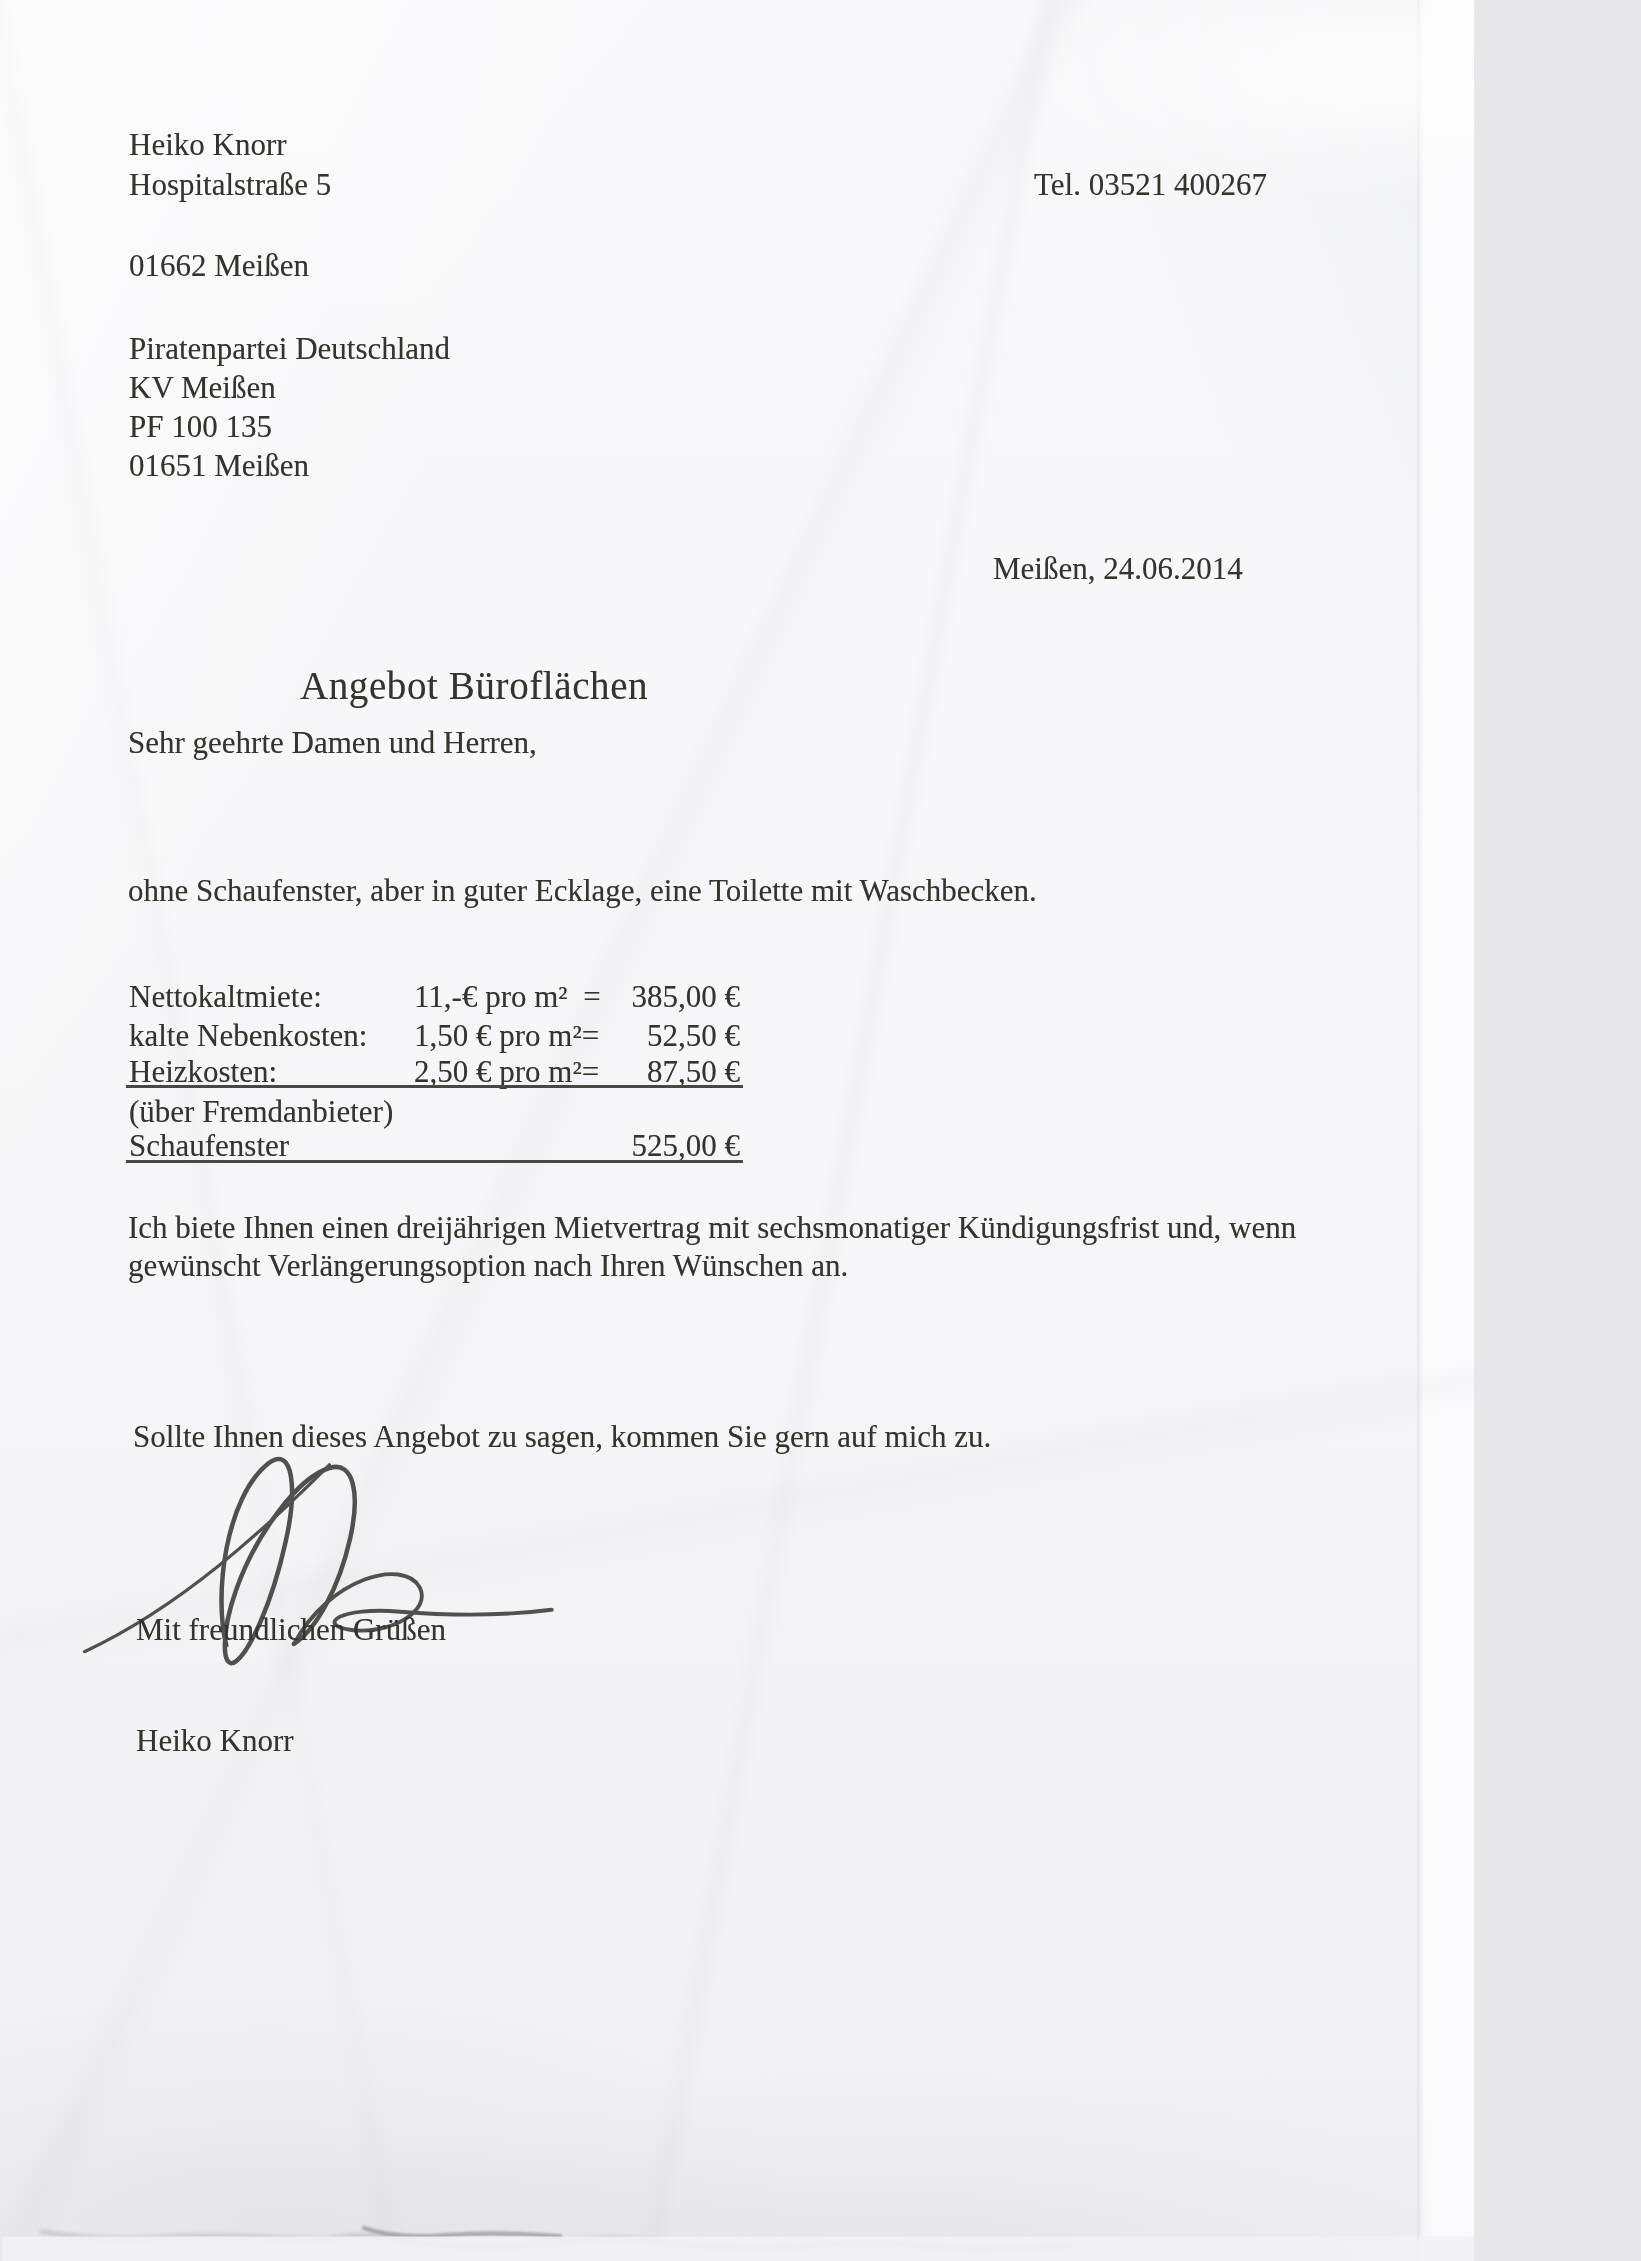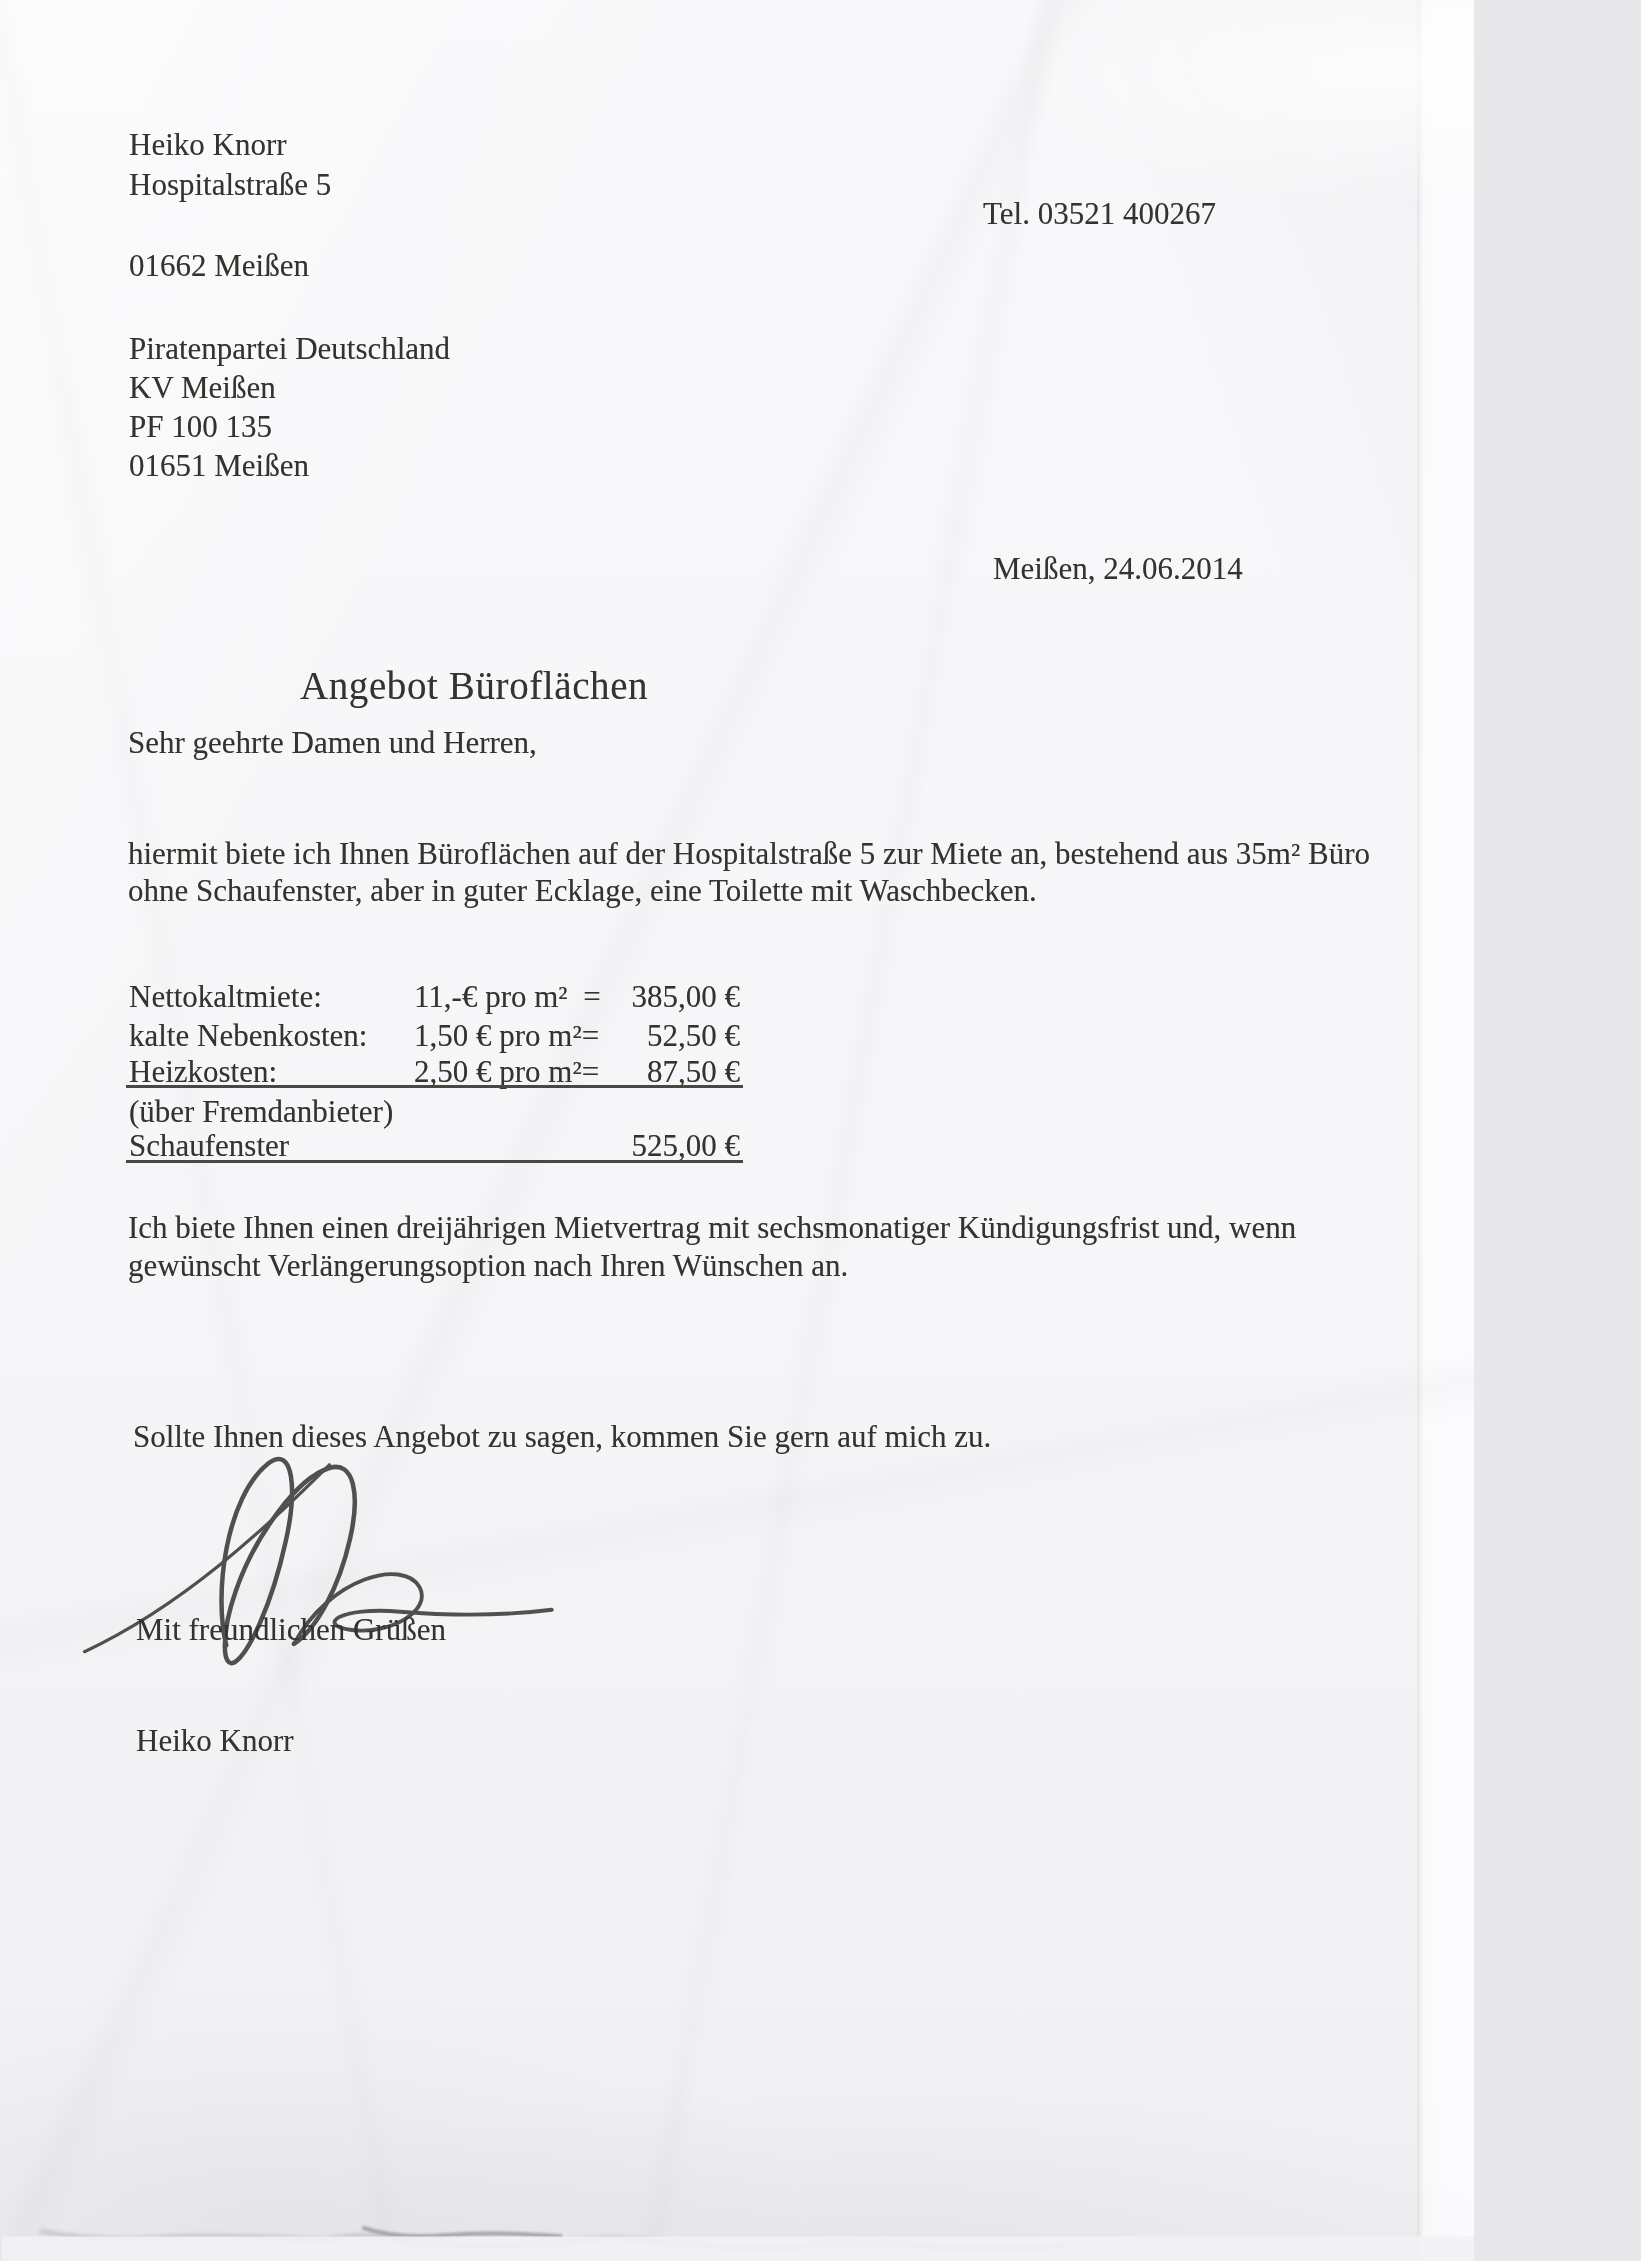--- a/index.html
+++ b/index.html
@@ -43,35 +43,34 @@
 </head>
 <body>
 
 <div class="page">
 
   <div class="scan-edge"></div>
   <div class="creases"></div>
 
   <div class="txt" style="left:129px; top:126px;">Heiko Knorr</div>
   <div class="txt" style="left:129px; top:166px;">Hospitalstraße 5</div>
-  <div class="txt" style="left:983px; top:166px;margin-top:29px;">Tel. 03521 400267</div>
+  <div class="txt" style="left:1034px; top:166px;">Tel. 03521 400267</div>
   <div class="txt" style="left:129px; top:247px;">01662 Meißen</div>
 
   <div class="txt" style="left:129px; top:330px;">Piratenpartei Deutschland</div>
   <div class="txt" style="left:129px; top:369px;">KV Meißen</div>
   <div class="txt" style="left:129px; top:408px;">PF 100 135</div>
   <div class="txt" style="left:129px; top:447px;">01651 Meißen</div>
 
   <div class="txt" style="left:993px; top:550px;">Meißen, 24.06.2014</div>
 
   <div class="txt subject" style="left:300px; top:663px;">Angebot Büroflächen</div>
 
   <div class="txt" style="left:128px; top:724px;">Sehr geehrte Damen und Herren,</div>
 
-  <div class="txt" style="left:128px; top:835px;">hiermit biete ich Ihnen Büroflächen auf der Hospitalstraße 5 zur Miete an, bestehend aus 35m² Büro</div>
   <div class="txt" style="left:128px; top:872px;">ohne Schaufenster, aber in guter Ecklage, eine Toilette mit Waschbecken.</div>
 
   <div class="txt" style="left:129px; top:978px;">Nettokaltmiete:</div>
   <div class="txt pre" style="left:414px; top:978px;">11,-€ pro m²  = </div>
   <div class="txt amount" style="left:599px; top:978px;">385,00 €</div>
 
   <div class="txt" style="left:129px; top:1017px;">kalte Nebenkosten:</div>
   <div class="txt pre" style="left:414px; top:1017px;">1,50 € pro m²=  </div>
   <div class="txt amount" style="left:599px; top:1017px;">52,50 €</div>
 

